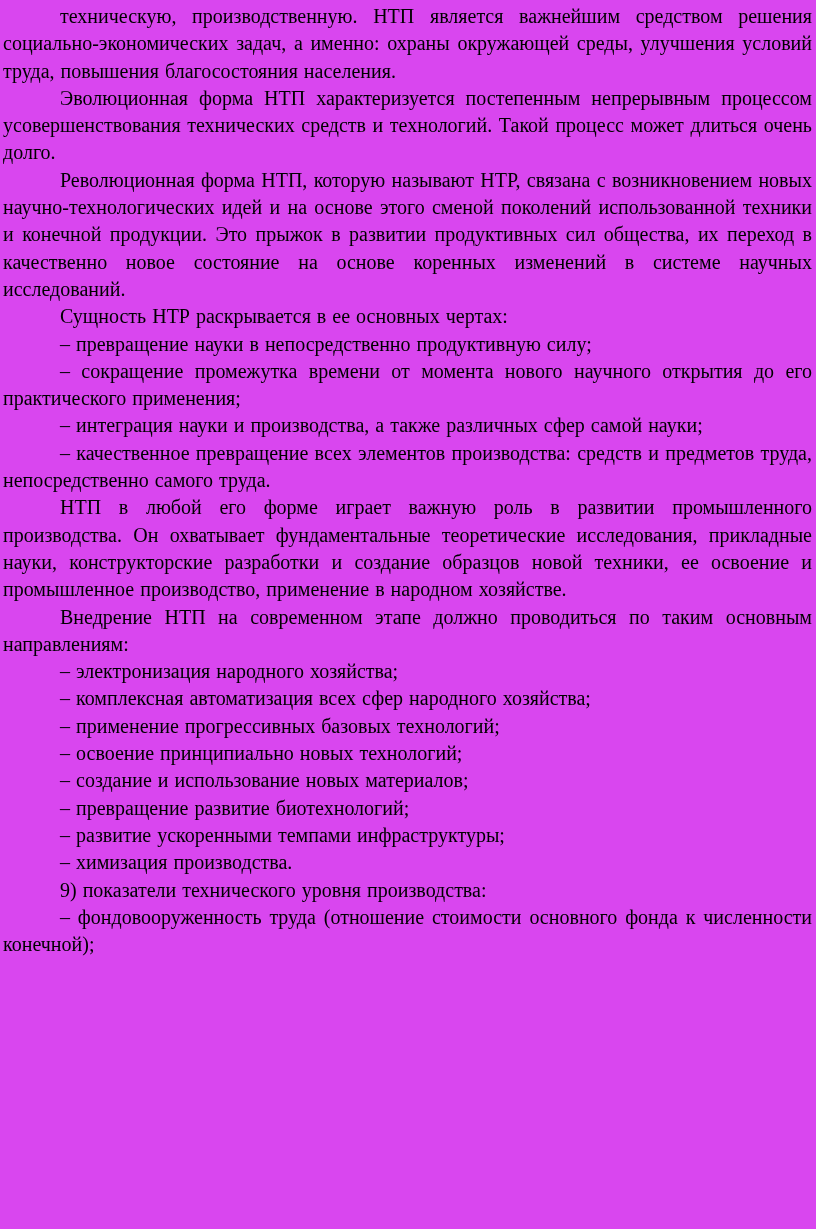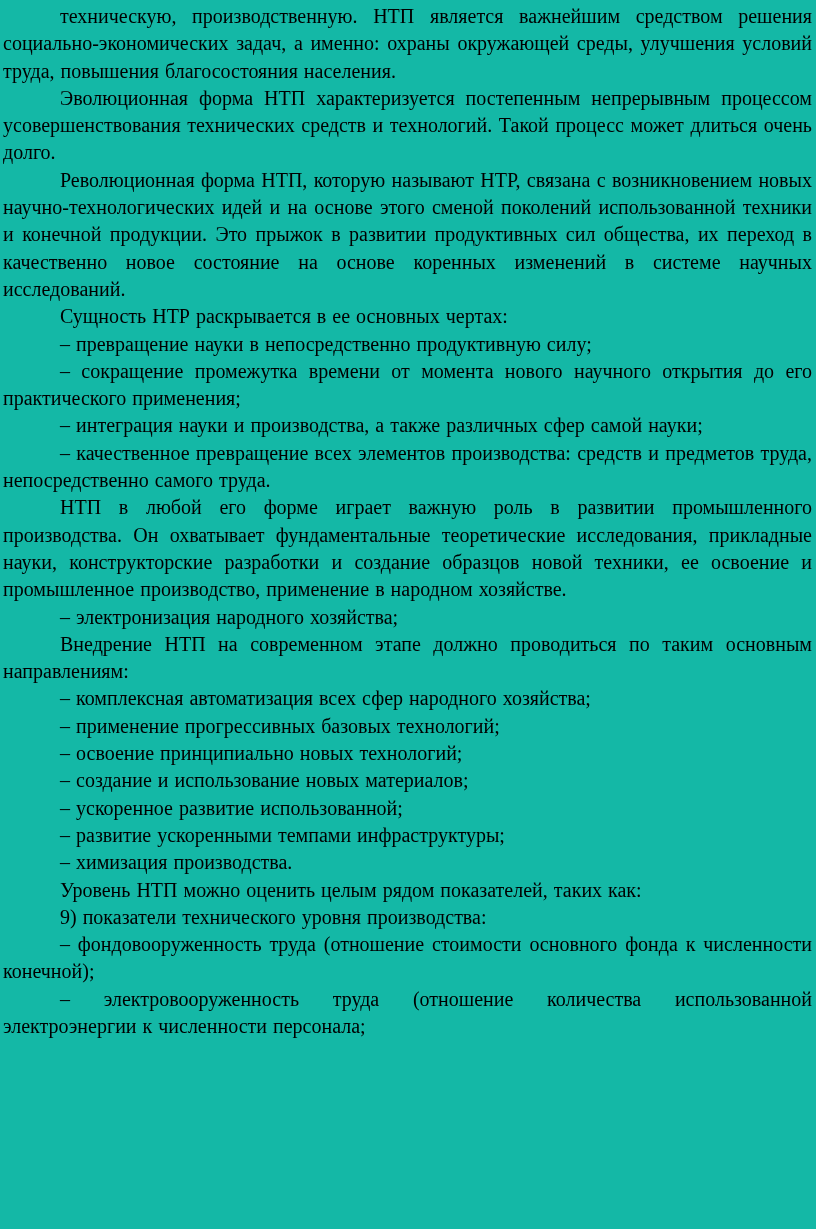--- a/index.html
+++ b/index.html
@@ -23,38 +23,36 @@
     margin: 0;
     padding: 0;
     text-align: justify;
     text-indent: 57px;
     word-spacing: 1px;
   }
 </style>
 </head>
 <body>
 
-<div class="page" style="background: #14b8a6; color: rgb(0, 0, 0);">
+<div class="page" style="background: #d946ef; color: rgb(0, 0, 0);">
   <div class="doc-body" id="doc-body">
       <p>техническую, производственную. НТП является важнейшим средством решения социально-экономических задач, а именно: охраны окружающей среды, улучшения условий труда, повышения благосостояния населения.</p>
       <p>Эволюционная форма НТП характеризуется постепенным непрерывным процессом усовершенствования технических средств и технологий. Такой процесс может длиться очень долго.</p>
       <p>Революционная форма НТП, которую называют НТР, связана с возникновением новых научно-технологических идей и на основе этого сменой поколений использованной техники и конечной продукции. Это прыжок в развитии продуктивных сил общества, их переход в качественно новое состояние на основе коренных изменений в системе научных исследований.</p>
       <p>Сущность НТР раскрывается в ее основных чертах:</p>
       <p>– превращение науки в непосредственно продуктивную силу;</p>
       <p>– сокращение промежутка времени от момента нового научного открытия до его практического применения;</p>
       <p>– интеграция науки и производства, а также различных сфер самой науки;</p>
       <p>– качественное превращение всех элементов производства: средств и предметов труда, непосредственно самого труда.</p>
       <p>НТП в любой его форме играет важную роль в развитии промышленного производства. Он охватывает фундаментальные теоретические исследования, прикладные науки, конструкторские разработки и создание образцов новой техники, ее освоение и промышленное производство, применение в народном хозяйстве.</p>
+      <p>Внедрение НТП на современном этапе должно проводиться по таким основным направлениям:</p>
       <p>– электронизация народного хозяйства;</p>
-      <p>Внедрение НТП на современном этапе должно проводиться по таким основным направлениям:</p>
       <p>– комплексная автоматизация всех сфер народного хозяйства;</p>
       <p>– применение прогрессивных базовых технологий;</p>
       <p>– освоение принципиально новых технологий;</p>
       <p>– создание и использование новых материалов;</p>
-      <p>– ускоренное развитие использованной;</p>
+      <p>– превращение развитие биотехнологий;</p>
       <p>– развитие ускоренными темпами инфраструктуры;</p>
       <p>– химизация производства.</p>
-      <p>Уровень НТП можно оценить целым рядом показателей, таких как:</p>
       <p>9) показатели технического уровня производства:</p>
       <p>– фондовооруженность труда (отношение стоимости основного фонда к численности конечной);</p>
-      <p>– электровооруженность труда (отношение количества использованной электроэнергии к численности персонала;</p>
     </div>
 </div>
 
 </body></html>

